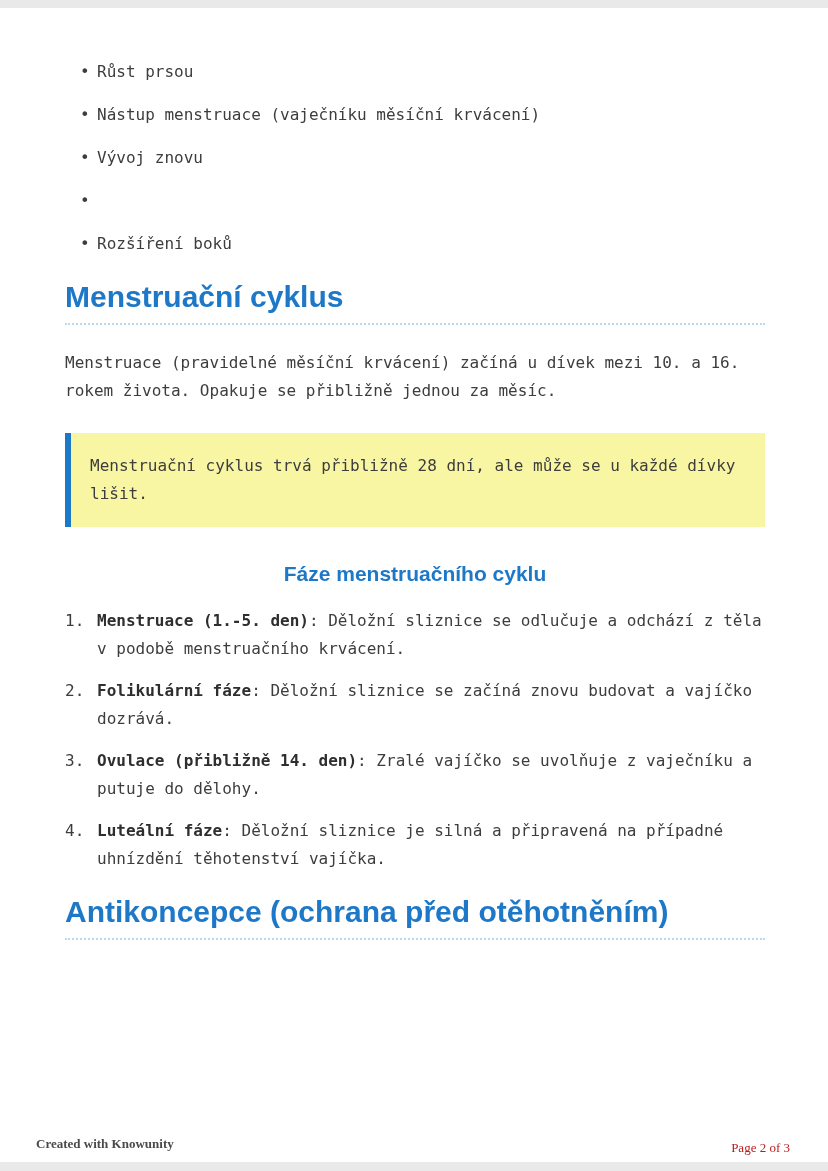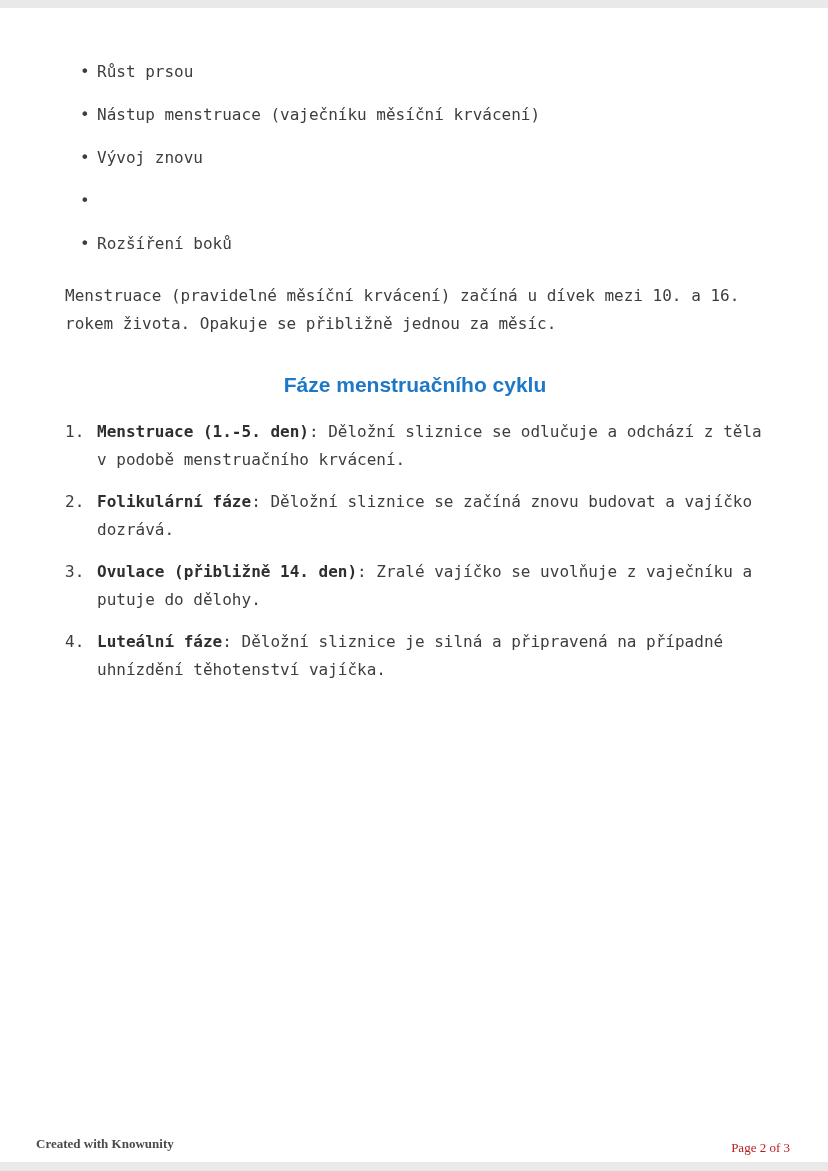--- a/index.html
+++ b/index.html
@@ -142,23 +142,25 @@
         </li>
         <li>
           <span class="marker">•</span>
         </li>
         <li>
           <span class="marker">•</span>
           <span>Rozšíření boků</span>
         </li>
       </ul>
 
+      <h1 class="doc-h1">Menstruační cyklus</h1>
 
       <p class="body-par">Menstruace (pravidelné měsíční krvácení) začíná u dívek mezi 10. a 16. rokem života. Opakuje se přibližně jednou za měsíc.</p>
 
+      <div class="callout">Menstruační cyklus trvá přibližně 28 dní, ale může se u každé dívky lišit.</div>
 
       <h2 class="doc-h2">Fáze menstruačního cyklu</h2>
 
       <ol class="numbered">
         <li>
           <span class="num">1.</span>
           <span class="item-text"><strong>Menstruace (1.-5. den)</strong><span>: Děložní sliznice se odlučuje a odchází z těla v podobě menstruačního krvácení.</span></span>
         </li>
         <li>
           <span class="num">2.</span>
@@ -167,20 +169,21 @@
         <li>
           <span class="num">3.</span>
           <span class="item-text"><strong>Ovulace (přibližně 14. den)</strong><span>: Zralé vajíčko se uvolňuje z vaječníku a putuje do dělohy.</span></span>
         </li>
         <li>
           <span class="num">4.</span>
           <span class="item-text"><strong>Luteální fáze</strong><span>: Děložní sliznice je silná a připravená na případné uhnízdění těhotenství vajíčka.</span></span>
         </li>
       </ol>
 
+      <h1 class="doc-h1">Antikoncepce (ochrana před otěhotněním)</h1>
 
 
     </div>
 
     <div class="footer-left">Created with Knowunity</div>
     <div class="footer-right">Page 2 of 3</div>
   </div>
 </div>
 
 </body></html>

